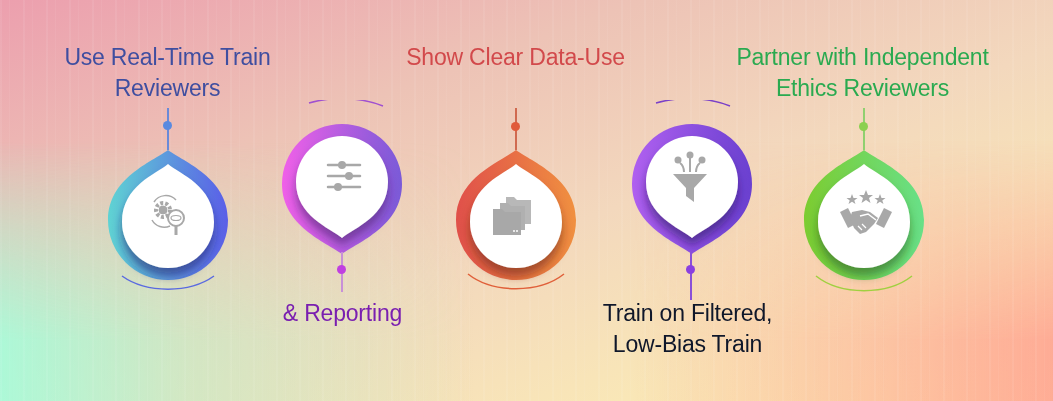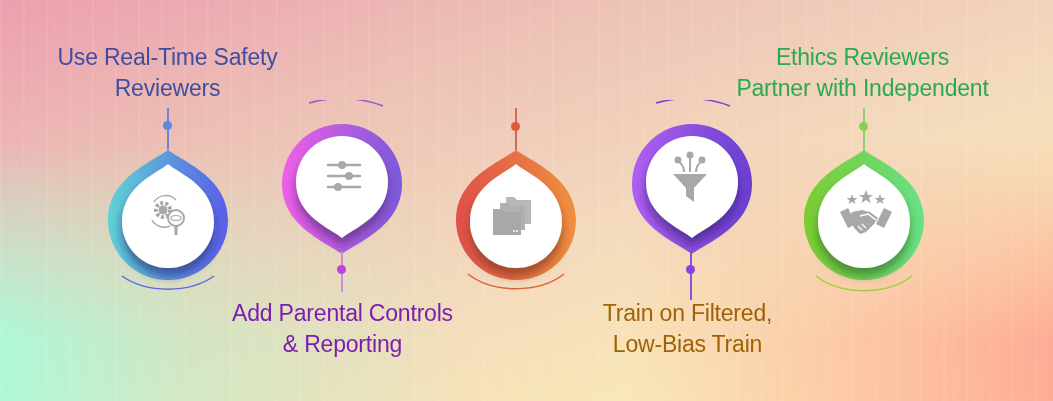--- a/index.html
+++ b/index.html
@@ -31,21 +31,21 @@
   .dot { position: absolute; width: 9px; height: 9px; border-radius: 50%; }
   svg { display: block; }
 </style>
 </head>
 <body>
 
 <div class="bg-bottom"></div>
 <div class="texture"></div>
 
 <div class="label" style="left:20px; top:42px; width:295px; color:#3f4ea0;">
-  <div>Use Real-Time Safety</div>
+  <div>Use Real-Time Train</div>
   <div>Reviewers</div>
 </div>
 <div class="stem" style="left:167px; top:108px; height:42px; background:#6a8ad8;"></div>
 <div class="dot" style="left:163px; top:121px; background:#5a8ae0;"></div>
 <svg style="position:absolute; left:104px; top:148px;" width="128" height="142" viewBox="0 0 128 142">
   <defs>
     <linearGradient id="g1" x1="0" x2="1">
         <stop offset="0" stop-color="#5fd3d3"></stop>
         <stop offset="1" stop-color="#5a5ee8"></stop>
       </linearGradient>
@@ -89,25 +89,25 @@
       <circle cx="16" cy="7" r="4" stroke="none"></circle>
     <line x1="2" y1="18" x2="34" y2="18"></line>
       <circle cx="23" cy="18" r="4" stroke="none"></circle>
     <line x1="2" y1="29" x2="34" y2="29"></line>
       <circle cx="12" cy="29" r="4" stroke="none"></circle>
   </g>
 </svg>
 <div class="stem" style="left:341px; top:252px; height:40px; background:#c890d8;"></div>
 <div class="dot" style="left:337px; top:265px; background:#c040e0;"></div>
 <div class="label" style="left:195px; top:298px; width:295px; color:#7a1fb0;">
-  <div>Add Parental Controls</div>
   <div>&amp; Reporting</div>
 </div>
 
 <div class="label" style="left:368px; top:42px; width:295px; color:#d2494b;">
+  <div>Show Clear Data-Use</div>
 </div>
 <div class="stem" style="left:515px; top:108px; height:42px; background:#d06a50;"></div>
 <div class="dot" style="left:511px; top:122px; background:#e05a3a;"></div>
 <svg style="position:absolute; left:452px; top:148px;" width="128" height="145" viewBox="0 0 128 145">
   <defs>
     <linearGradient id="g3" x1="0" x2="1">
         <stop offset="0" stop-color="#e0504a"></stop>
         <stop offset="1" stop-color="#f09040"></stop>
       </linearGradient>
     <filter id="sh3" x="-30%" y="-30%" width="160%" height="160%">
@@ -146,28 +146,28 @@
   <g fill="#a8a8a8" stroke="#a8a8a8">
     <circle cx="8" cy="10" r="3.5" stroke="none"></circle>
       <circle cx="20" cy="5" r="3.5" stroke="none"></circle>
       <circle cx="32" cy="10" r="3.5" stroke="none"></circle>
     <path d="M10 13 Q14 16 14 22 M20 8 V22 M30 13 Q26 16 26 22" fill="none" stroke-width="2"></path>
     <path d="M3 24 H37 L24 38 V52 L16 46 V38 Z" stroke="none"></path>
   </g>
 </svg>
 <div class="stem" style="left:690px; top:252px; height:48px; background:#8a50d8;"></div>
 <div class="dot" style="left:686px; top:265px; background:#8a40e0;"></div>
-<div class="label" style="left:540px; top:298px; width:295px; color:#a16207;text-align:center;">
+<div class="label" style="left:540px; top:298px; width:295px; color:#0f172a;text-align:center;">
   <div>Train on Filtered,</div>
   <div>Low-Bias Train</div>
 </div>
 
 <div class="label" style="left:700px; top:42px; width:325px; color:#2aaa50;">
+  <div>Partner with Independent</div>
   <div>Ethics Reviewers</div>
-  <div>Partner with Independent</div>
 </div>
 <div class="stem" style="left:863px; top:108px; height:42px; background:#90d070;"></div>
 <div class="dot" style="left:859px; top:122px; background:#8ad050;"></div>
 <svg style="position:absolute; left:800px; top:148px;" width="128" height="145" viewBox="0 0 128 145">
   <defs>
     <linearGradient id="g5" x1="0" x2="1">
         <stop offset="0" stop-color="#7ccc30"></stop>
         <stop offset="1" stop-color="#68e088"></stop>
       </linearGradient>
     <filter id="sh5" x="-30%" y="-30%" width="160%" height="160%">

